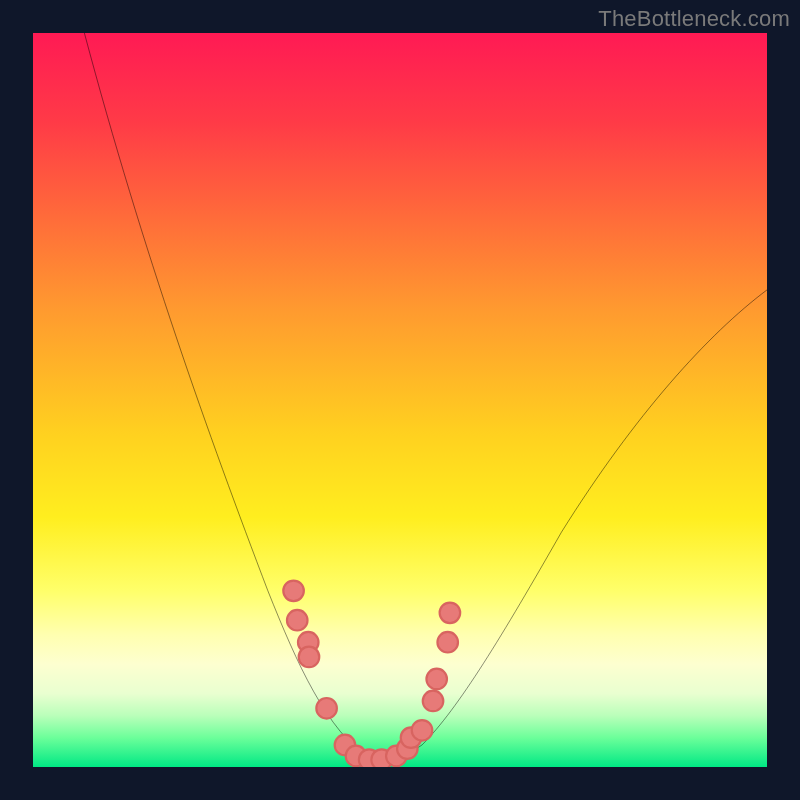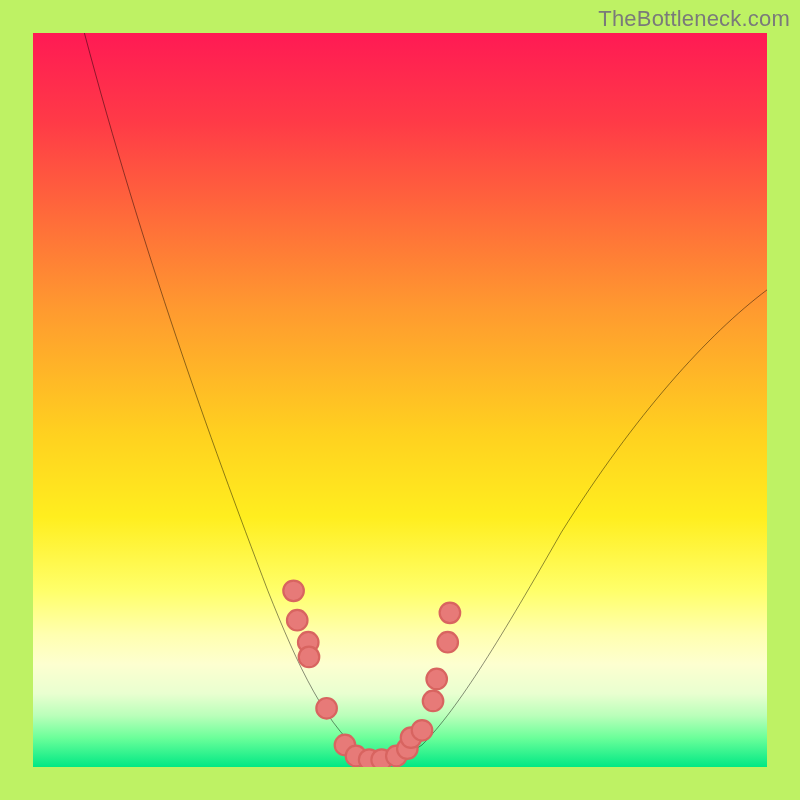--- a/index.html
+++ b/index.html
@@ -7,21 +7,21 @@
     padding: 0;
     width: 800px;
     height: 800px;
     overflow: hidden;
     background: #000;
     font-family: Arial, Helvetica, sans-serif;
   }
   .frame {
     position: absolute;
     inset: 0;
-    background: #bef264;
+    background: #0f172a;
   }
   .plot {
     position: absolute;
     left: 33px;
     top: 33px;
     width: 734px;
     height: 734px;
     overflow: hidden;
   }
   .gradient {

